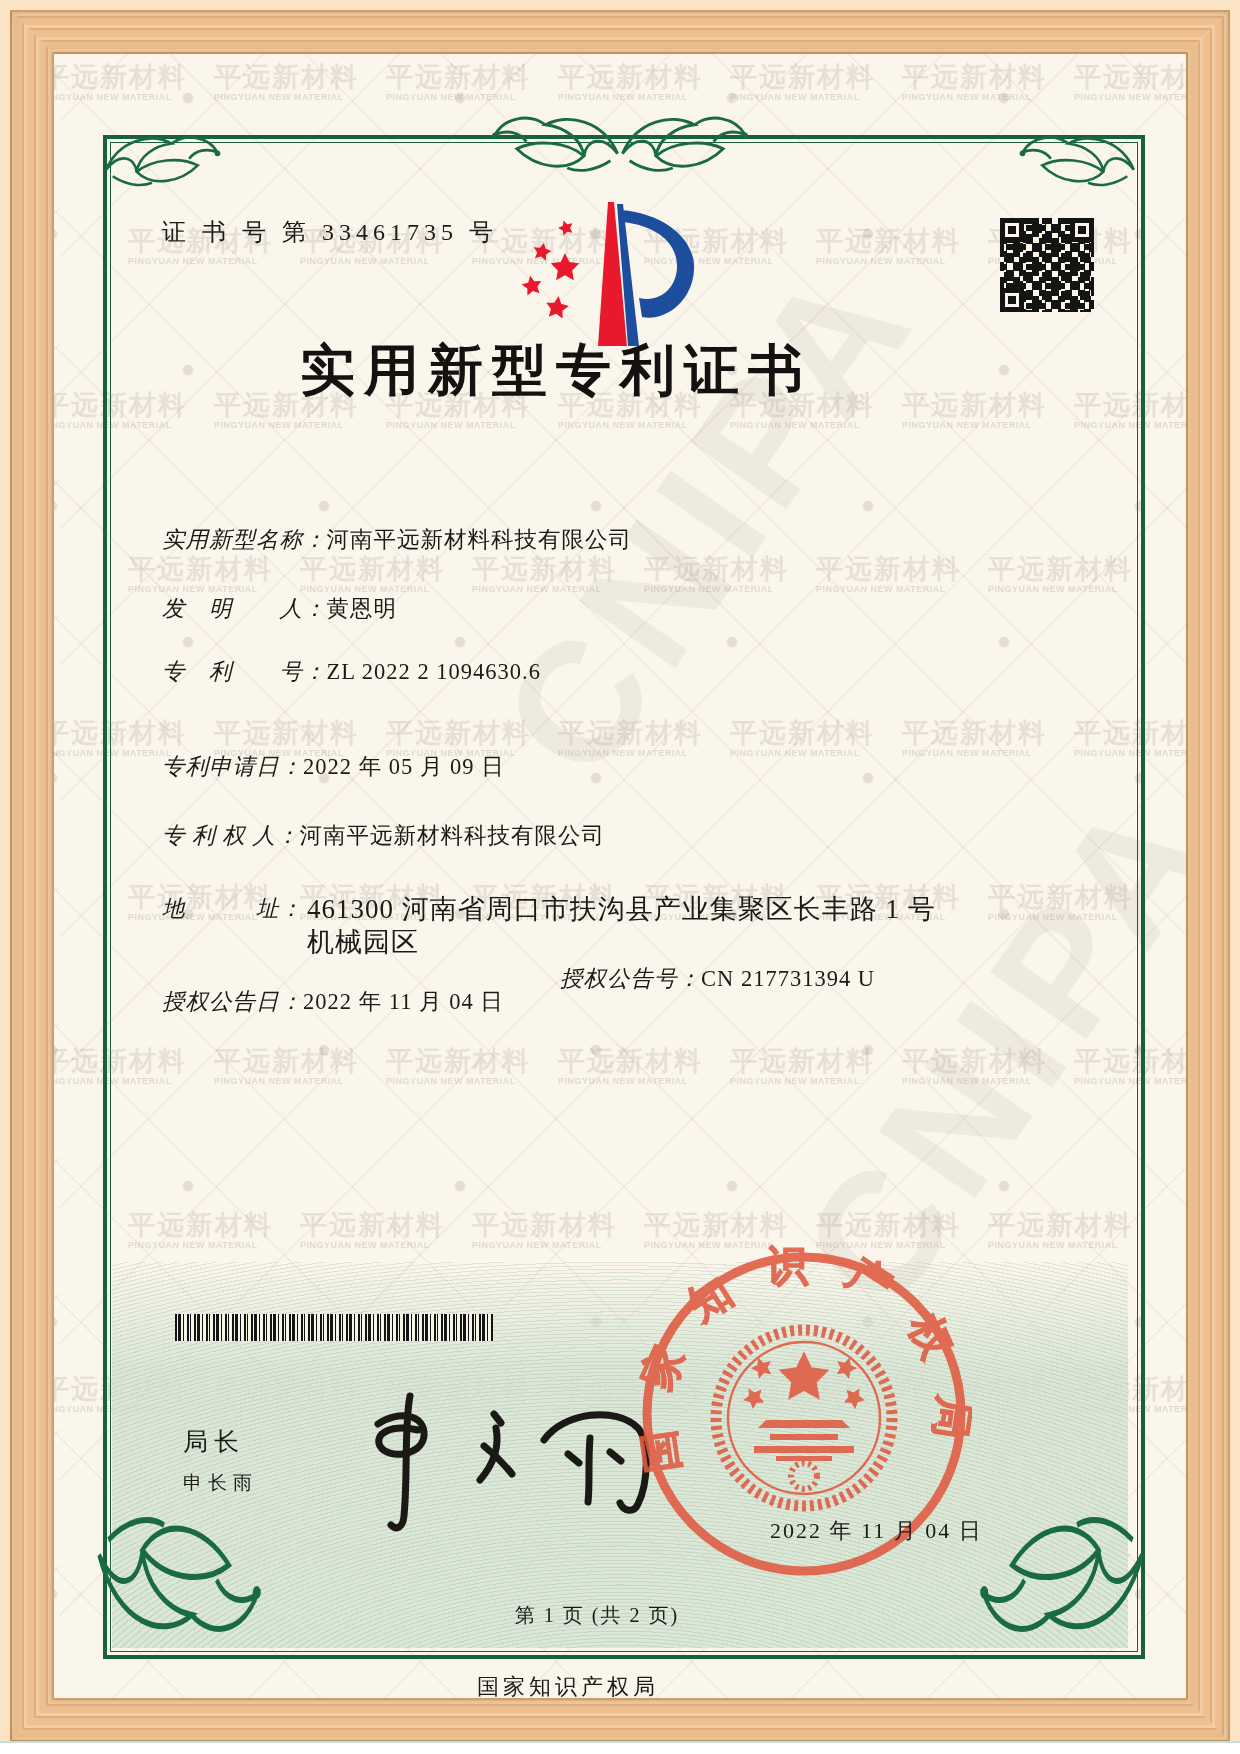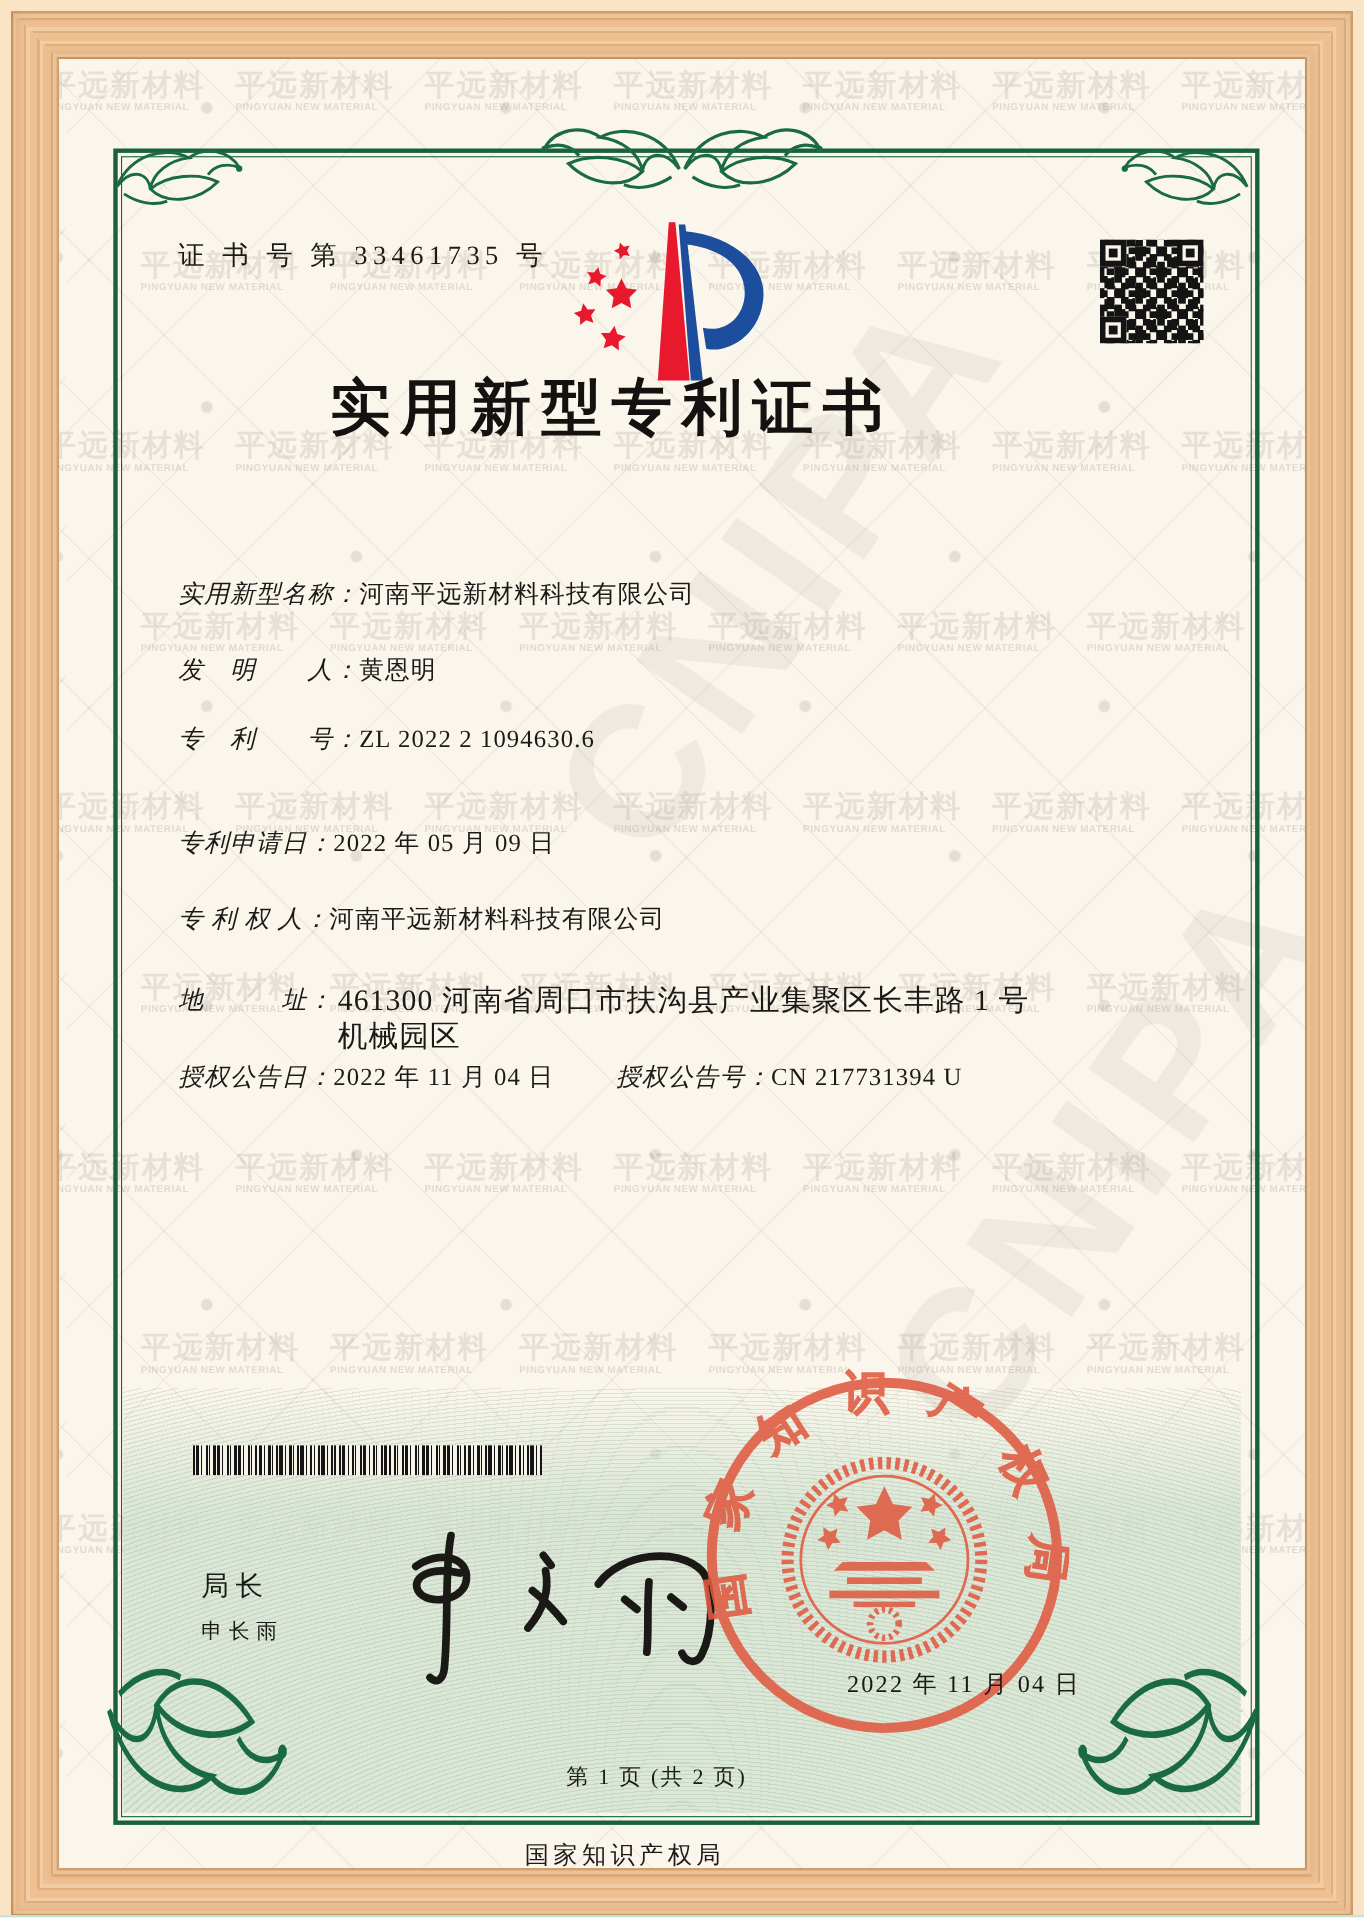--- a/index.html
+++ b/index.html
@@ -417,21 +417,21 @@
 
 <div class="abs title">实用新型专利证书</div>
 
 <div class="abs cn-serif row" style="top:524px"><b>实用新型名称：</b><span>河南平远新材料科技有限公司</span></div>
 <div class="abs cn-serif row" style="top:593px"><b>发　明　　人：</b><span>黄恩明</span></div>
 <div class="abs cn-serif row" style="top:656px"><b>专　利　　号：</b><span>ZL 2022 2 1094630.6</span></div>
 <div class="abs cn-serif row" style="top:751px"><b>专利申请日：</b><span>2022 年 05 月 09 日</span></div>
 <div class="abs cn-serif row" style="top:820px"><b>专 利 权 人：</b><span>河南平远新材料科技有限公司</span></div>
 <div class="abs cn-serif row" style="top:893px"><b>地　　　址：</b></div>
 <div class="abs cn-serif addr-val">461300 河南省周口市扶沟县产业集聚区长丰路 1 号机械园区</div>
-<div class="abs cn-serif row" style="top:963px"><b>授权公告日：</b><span>2022 年 11 月 04 日</span></div>
+<div class="abs cn-serif row" style="top:986px"><b>授权公告日：</b><span>2022 年 11 月 04 日</span></div>
 <div class="abs cn-serif row" style="left:560px;top:963px"><b>授权公告号：</b><span>CN 217731394 U</span></div>
 
 <div class="abs paras">
 </div>
 
 <div class="abs barcode"></div>
 
 <div class="abs cn-serif sig-title">局长</div>
 <div class="abs cn-serif sig-name">申长雨</div>
 <svg class="abs" style="left:358px;top:1388px" width="300" height="150" viewBox="0 0 300 150">

